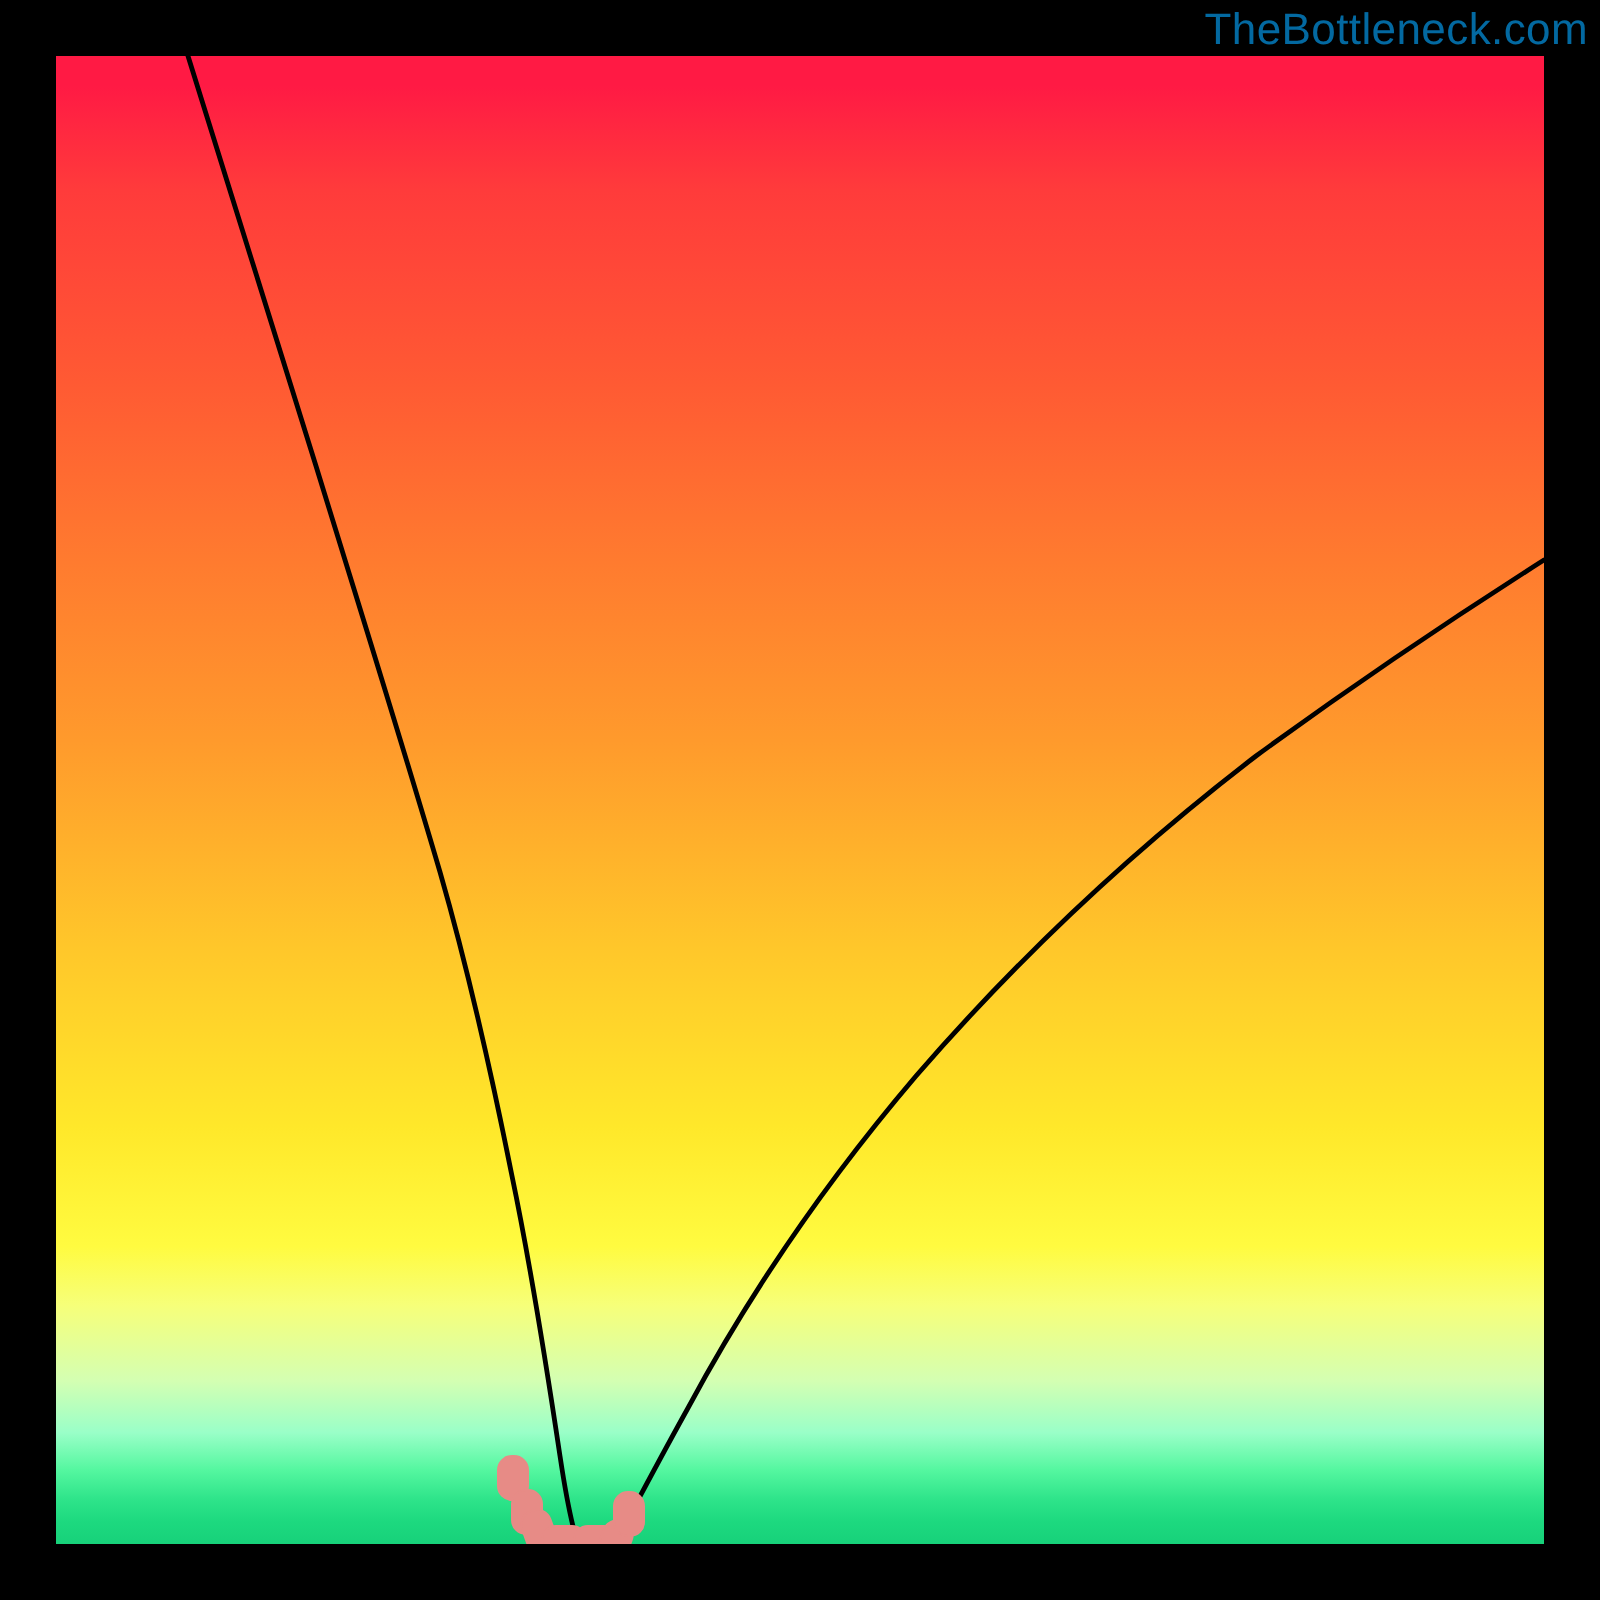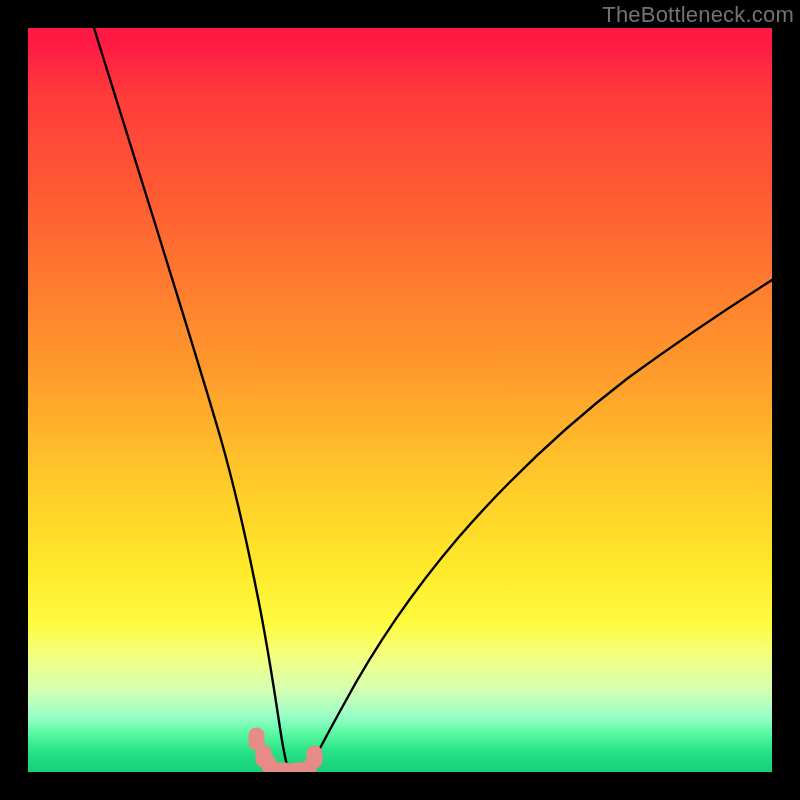--- a/index.html
+++ b/index.html
@@ -47,21 +47,21 @@
       #55f7a0 95%,
       #2ee48a 97%,
       #1dd97f 98.5%,
       #17d17a 100%
     );
   }
   .watermark {
     position: absolute;
     top: 2px;
     right: 6px;
-    color: #737373;
+    color: #0369a1;
     font-size: 22px;
     letter-spacing: 0.2px;
     user-select: none;
   }
   svg.curves {
     position: absolute;
     inset: 0;
   }
 </style>
 </head>

